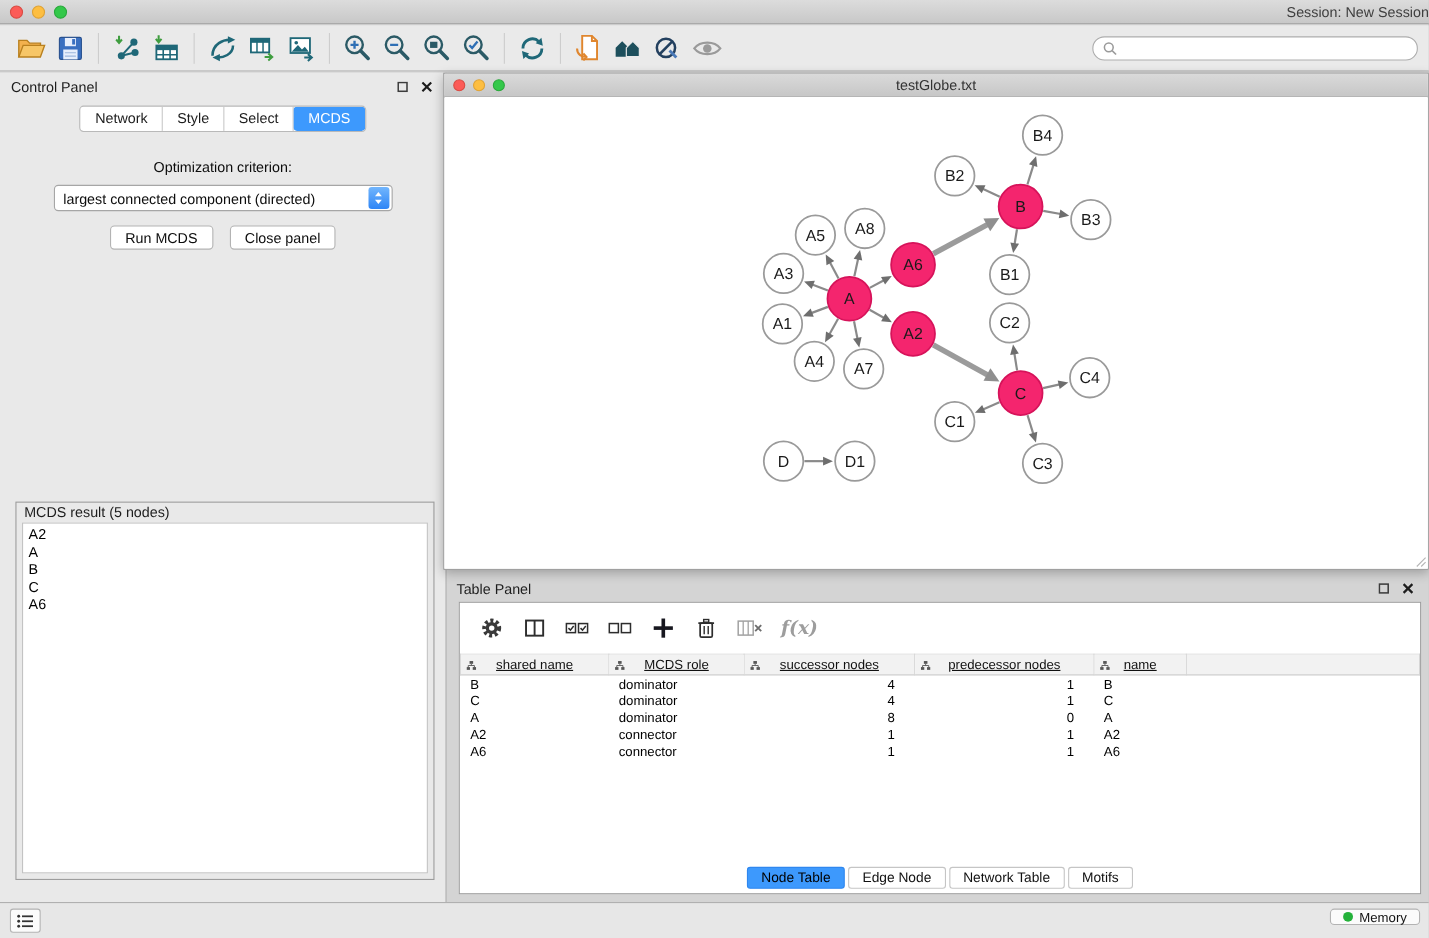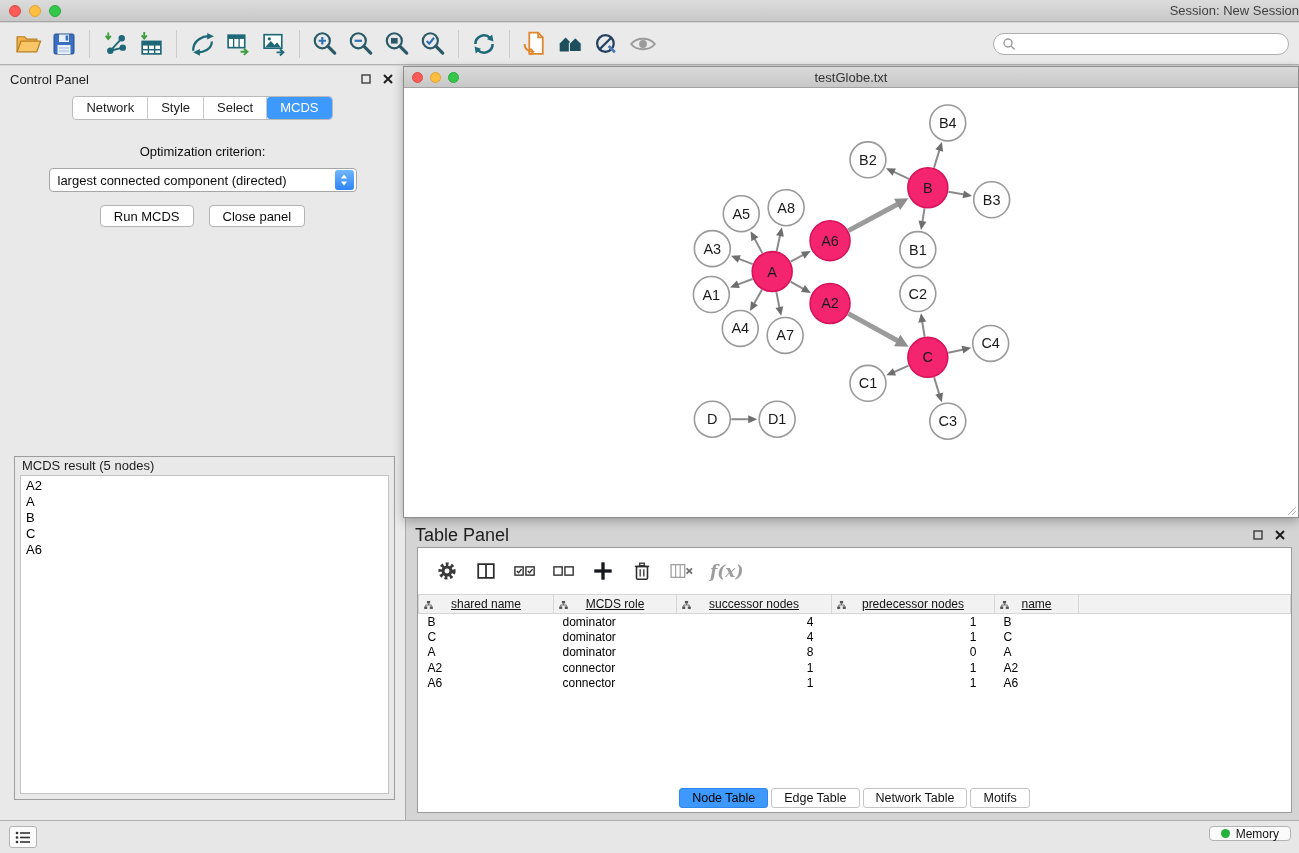--- a/index.html
+++ b/index.html
@@ -63,21 +63,21 @@
   .nw-titlebar { position:relative; height:21px; background:linear-gradient(#dadada,#c7c7c7); border-bottom:1px solid #a3a3a3; }
   .nw-traffic { position:absolute; left:8px; top:5px; display:flex; gap:7px; }
   .nw-traffic .light { width:11px; height:11px; }
   .nw-title { text-align:center; line-height:21px; font-size:13px; color:#333; }
   .nw-content { position:absolute; top:22px; left:0; right:0; bottom:0; background:#fff; }
   .graph-svg { width:100%; height:100%; display:block; }
   .graph-svg text { font-family:"Liberation Sans", sans-serif; }
   .nw-grip { position:absolute; right:1px; bottom:1px; }
   
   .table-panel { position:absolute; left:403px; top:457px; width:896px; height:290px; }
-  .tp-header { height:24px; display:flex; align-items:center; padding:0 12px; font-size:18px; color:#1d1d1d; }
+  .tp-header { height:24px; display:flex; align-items:center; padding:0 12px; font-size:13px; color:#1d1d1d; }
   .tp-body { position:absolute; top:24px; left:14px; right:7px; bottom:0; background:#fff; border:1px solid #9c9c9c; }
   .tp-toolbar { display:flex; align-items:center; gap:15px; height:46px; padding:0 17px; }
   .tp-tool { display:flex; align-items:center; justify-content:center; min-width:24px; height:26px;font-weight:bold; }
   .fx-label { font-family:"DejaVu Serif", serif; font-style:italic; font-size:17px; color:#9d9d9d; }
   .tp-table-wrap { position:absolute; top:46px; left:0; right:0; bottom:28px; overflow:hidden; }
   table.node-table { border-collapse:collapse; width:100%; table-layout:fixed; font-size:12px; }
   table.node-table th {
     background:#f2f2f2; border:1px solid #d6d6d6; height:19px; font-weight:normal;
     font-size:12px; color:#111; position:relative; text-align:center; overflow:hidden; white-space:nowrap;text-decoration:underline;
   }
@@ -560,21 +560,21 @@
                   <td class="num">1</td>
                   <td>A6</td>
                   <td></td>
                 </tr>
               </tbody>
           </table>
         </div>
 
         <div class="tp-tabs">
           <span class="tp-tab active">Node Table</span>
-          <span class="tp-tab">Edge Table</span>
+          <span class="tp-tab">Edge Node</span>
           <span class="tp-tab">Network Table</span>
           <span class="tp-tab">Motifs</span>
         </div>
       </div>
     </div>
   </div>
 
   <div class="statusbar">
     <div class="list-btn">
       <svg width="16" height="13" viewBox="0 0 16 13">

